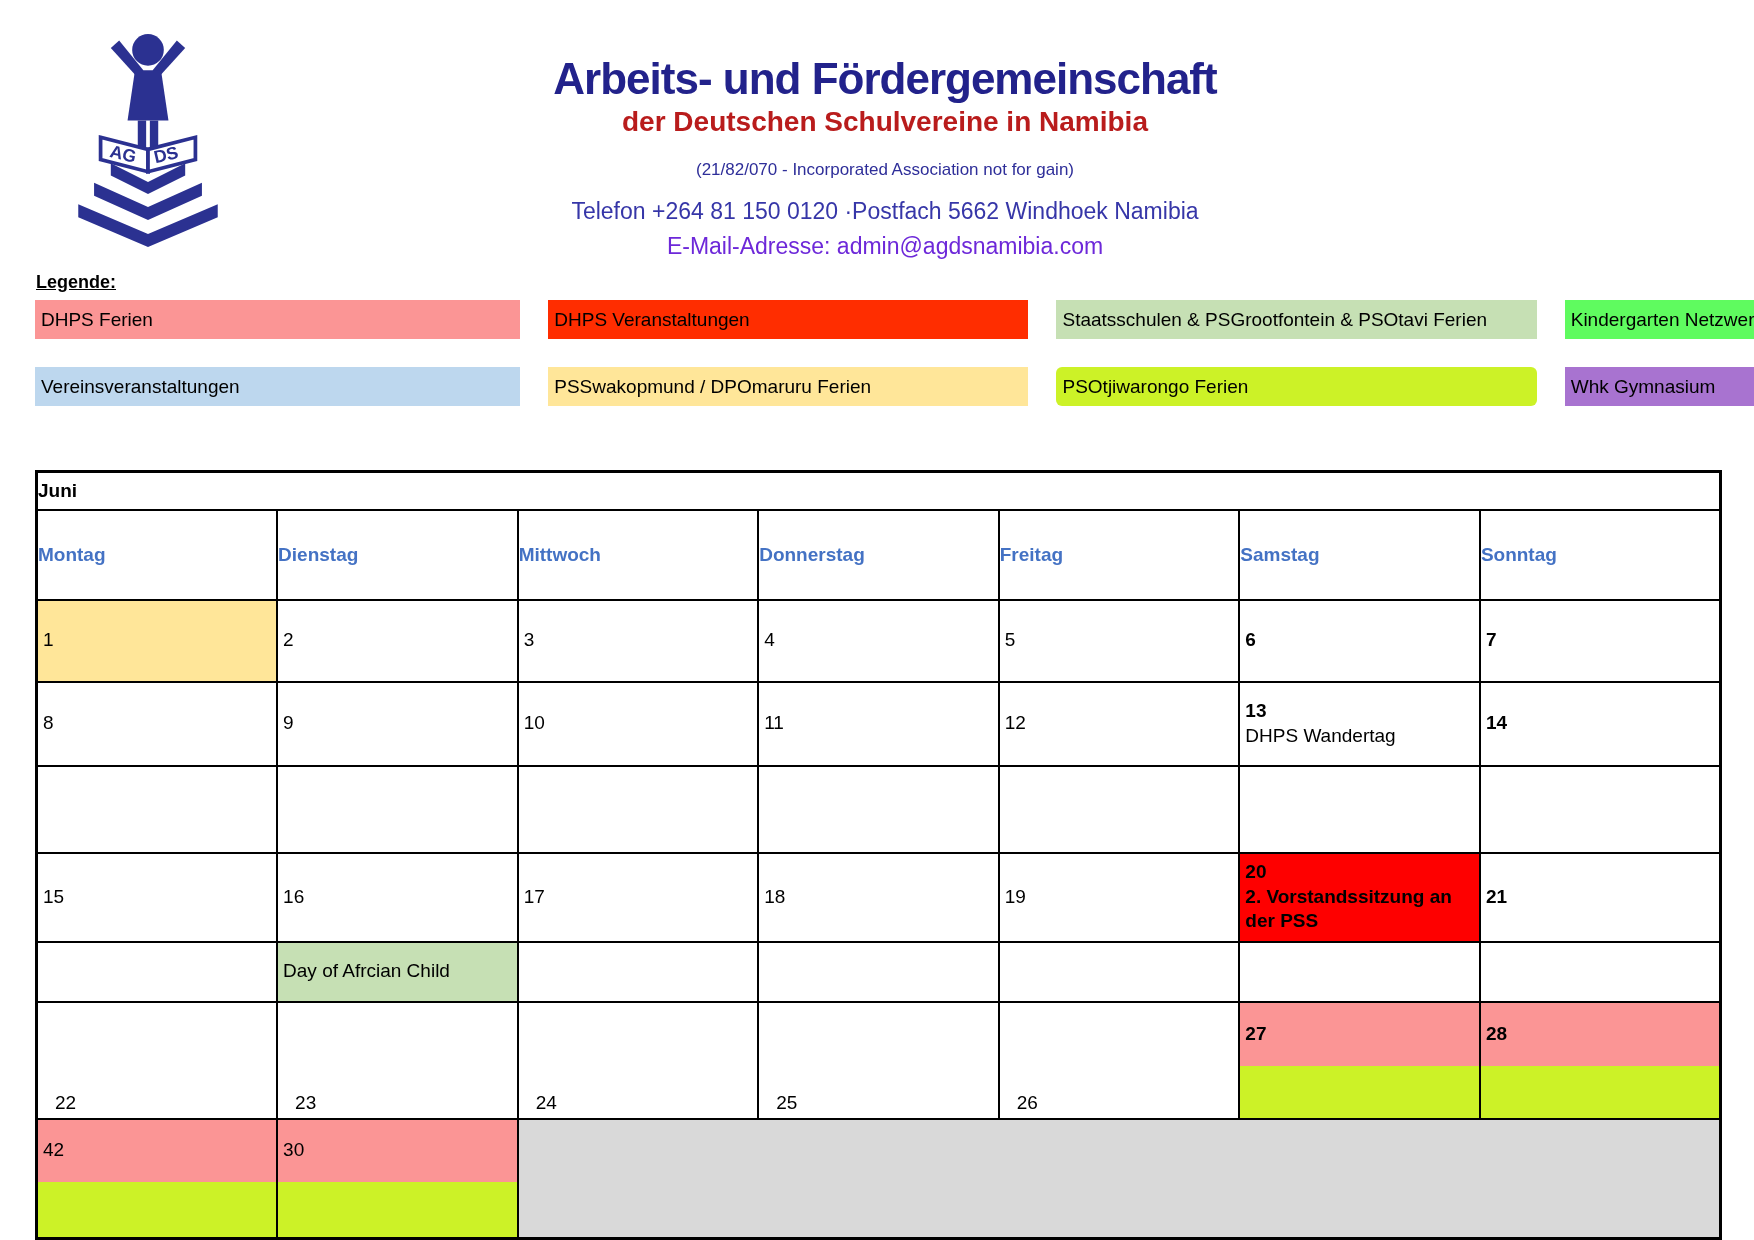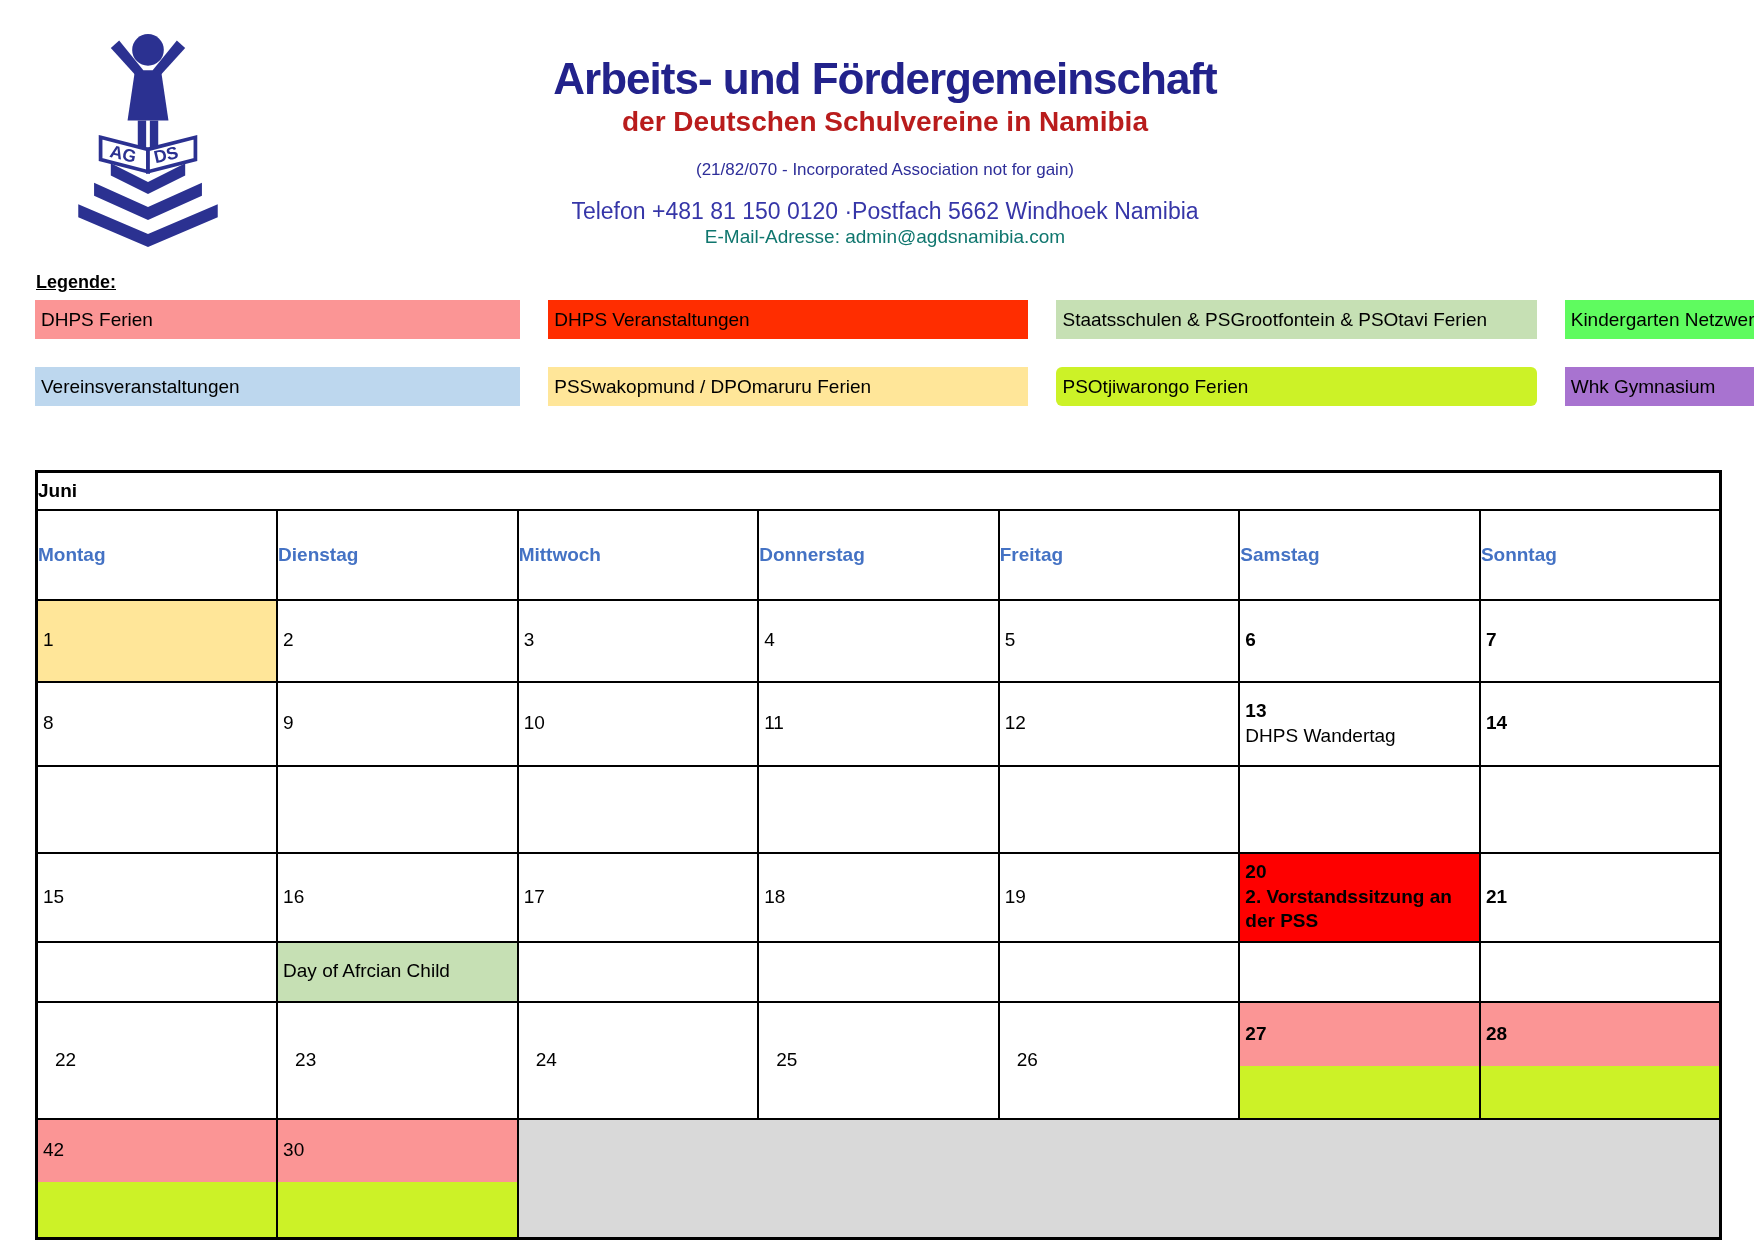--- a/index.html
+++ b/index.html
@@ -9,38 +9,38 @@
     font-family:"Liberation Sans", sans-serif; color:#000;
   }
 
   
   .logo { position:absolute; left:58px; top:22px; width:180px; height:225px; }
   .header-text { position:absolute; left:0; top:54px; width:100%; text-align:center;padding-left:16px; }
   .h-title   { font-size:44px; font-weight:bold; color:#22228B; letter-spacing:-1px; }
   .h-sub     { font-size:28px; font-weight:bold; color:#b91c1c; margin-top:2px; }
   .h-reg     { font-size:17px; color:#2E2E99; margin-top:22px; }
   .h-phone   { font-size:23px; color:#3636A8; margin-top:18px; }
-  .h-mail    { font-size:19px; color:#0f766e; margin-top:1px; }
+  .h-mail    { font-size:23px; color:#6d28d9; margin-top:8px; }
 
   
   .legend-label { position:absolute; left:36px; top:272px; font-size:18px; font-weight:bold; text-decoration:underline; }
   .legend { position:absolute; left:35px; top:300px; width:1685px;
             display:grid; grid-template-columns:28.8% 28.5% 28.5% 14.2%; row-gap:2px;gap:28px; }
   .legend .lcell { height:39px; line-height:39px; font-size:19px; padding-left:6px;
                    white-space:nowrap; overflow:hidden; }
 
   
   .calendar { position:absolute; left:35px; top:470px; }
   table.cal { border-collapse:collapse; table-layout:fixed; width:1687px; border:3px solid #000; }
   table.cal td { border:2px solid #000; padding:0; vertical-align:middle; font-size:19px; }
   td.month-bar { height:38px; font-size:27px; font-weight:bold; padding-left:8px; }
   td.weekday { height:90px; color:#4472C4; font-weight:bold; padding-left:6px; background:#fff; }
   .cellbox { display:flex; flex-direction:column; padding:2px 5px; }
   .cellbox.v-middle { justify-content:center; }
-  .cellbox.v-top    { justify-content:center;padding-left:17px; }
+  .cellbox.v-top    { justify-content:flex-end;padding-left:17px; }
   .daynum { line-height:1.3; }
   .daynum.bold, .evt.bold { font-weight:bold; }
   .evt { line-height:1.3; }
   .splitbox { display:flex; flex-direction:column; }
   .split-top    { display:flex; flex-direction:column; justify-content:center; padding:2px 5px; }
   .split-bottom { flex:1; }
 </style>
 </head>
 <body>
 
@@ -66,21 +66,21 @@
       <text x="53" y="145" transform="rotate(13 53 145)" font-size="19" font-weight="bold" fill="#2B3191" font-family="Liberation Sans, sans-serif">AG</text>
       <text x="103" y="152" transform="rotate(-13 103 152)" font-size="19" font-weight="bold" fill="#2B3191" font-family="Liberation Sans, sans-serif">DS</text>
     </g>
   </svg>
 </div>
 
 <div class="header-text">
   <div class="h-title">Arbeits- und Fördergemeinschaft</div>
   <div class="h-sub">der Deutschen Schulvereine in Namibia</div>
   <div class="h-reg">(21/82/070 - Incorporated Association not for gain)</div>
-  <div class="h-phone">Telefon +481 81 150 0120 ·Postfach 5662 Windhoek Namibia</div>
+  <div class="h-phone">Telefon +264 81 150 0120 ·Postfach 5662 Windhoek Namibia</div>
   <div class="h-mail">E-Mail-Adresse: admin@agdsnamibia.com</div>
 </div>
 
 <div class="legend-label">Legende:</div>
 <div class="legend" id="legend">
     <div class="lcell" style="background: rgb(251, 149, 149);">DHPS Ferien</div>
     <div class="lcell" style="background: rgb(255, 45, 0);">DHPS Veranstaltungen</div>
     <div class="lcell" style="background: rgb(198, 224, 180);">Staatsschulen &amp; PSGrootfontein &amp; PSOtavi Ferien</div>
     <div class="lcell" style="background: rgb(95, 251, 95);">Kindergarten Netzwerk</div>
     <div class="lcell" style="background: rgb(189, 215, 238);">Vereinsveranstaltungen</div>

